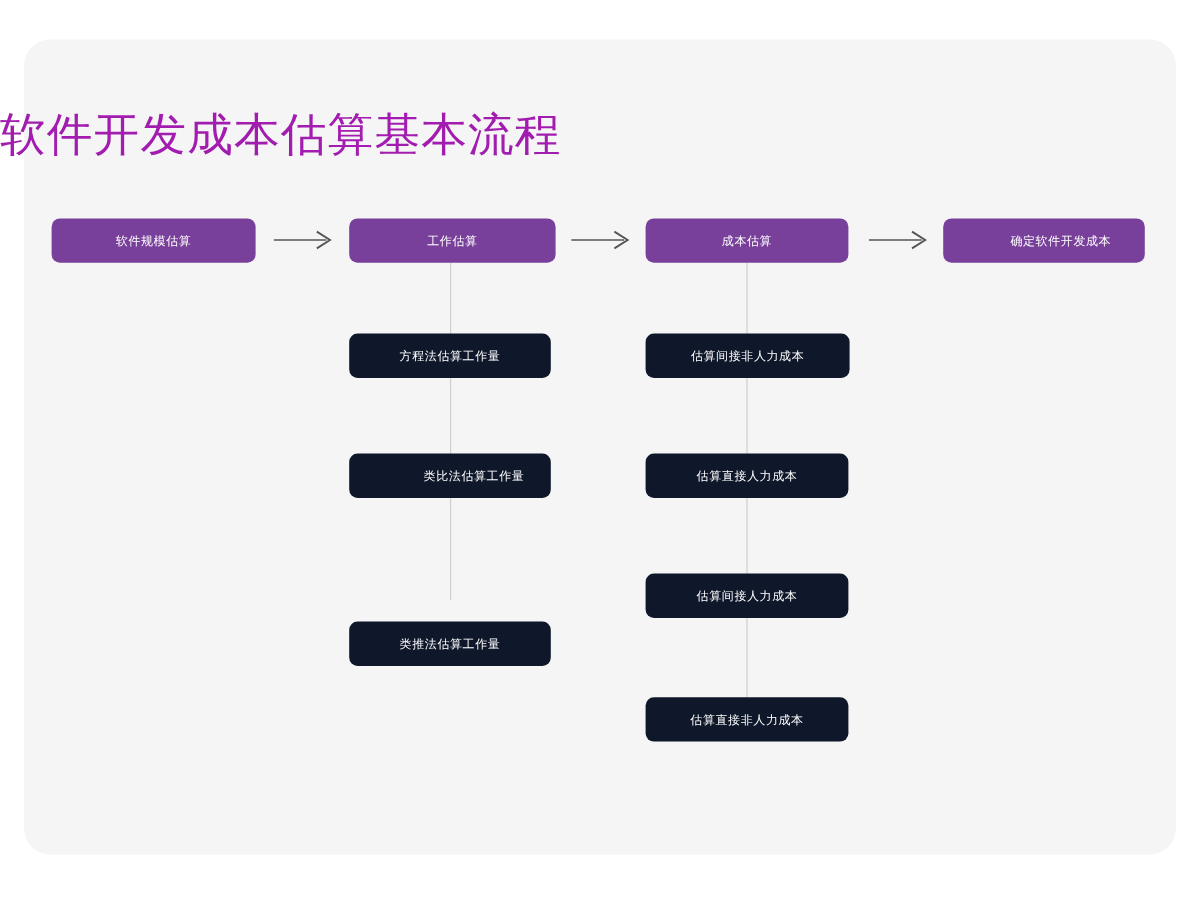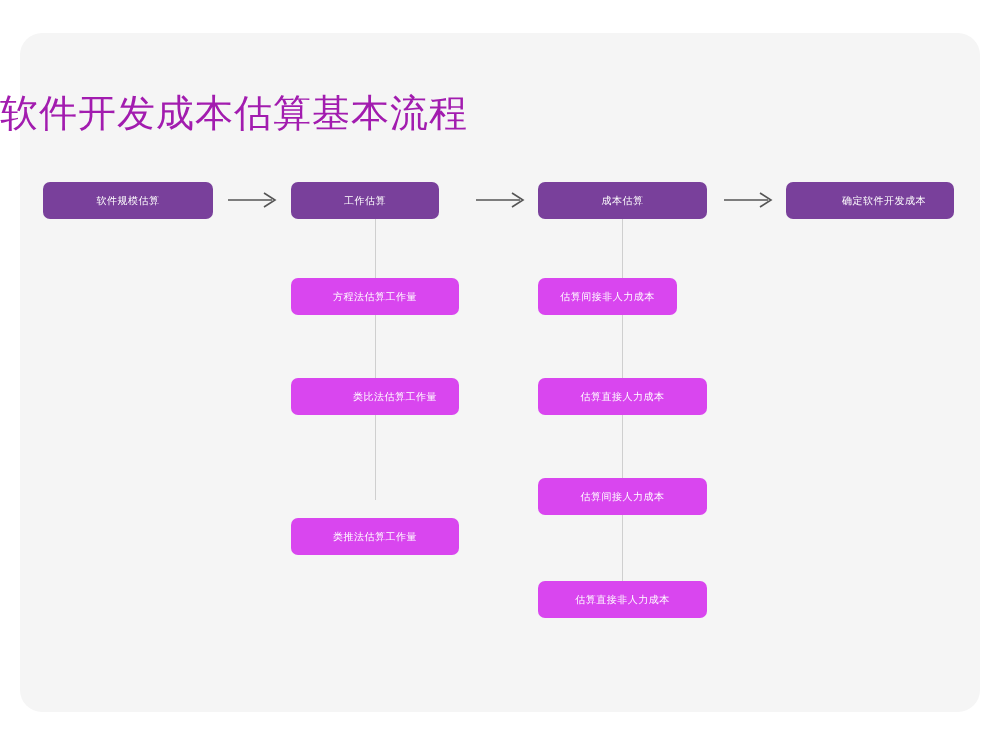--- a/index.html
+++ b/index.html
@@ -58,21 +58,21 @@
     font-size: 10px;
     letter-spacing: 0.5px;
     white-space: nowrap;
     z-index: 3;
   }
   .node.primary {
     background: #79409b;
     height: 37px;
   }
   .node.secondary {
-    background: #d946ef;
+    background: #0f172a;
     height: 37px;
     color: #ffffff;
   }
   .vline {
     position: absolute;
     width: 1px;
     background: #cfcfcf;
     z-index: 1;
   }
   .arrow {
@@ -100,21 +100,21 @@
       <span>软件规模估算</span>
     </div>
 
     <div class="arrow" style="left:228px; top:190px; width:50px;">
       <svg width="50" height="20" viewBox="0 0 50 20" aria-hidden="true">
         <line x1="0" y1="10" x2="44" y2="10" stroke="#555555" stroke-width="1.4"></line>
         <polyline points="36,3 47,10 36,17" fill="none" stroke="#555555" stroke-width="1.6"></polyline>
       </svg>
     </div>
 
-    <div class="node primary" style="left:291px; top:182px; width:148px;">
+    <div class="node primary" style="left:291px; top:182px; width:172px;">
       <span>工作估算</span>
     </div>
 
     <div class="arrow" style="left:476px; top:190px; width:50px;">
       <svg width="50" height="20" viewBox="0 0 50 20" aria-hidden="true">
         <line x1="0" y1="10" x2="44" y2="10" stroke="#555555" stroke-width="1.4"></line>
         <polyline points="36,3 47,10 36,17" fill="none" stroke="#555555" stroke-width="1.6"></polyline>
       </svg>
     </div>
 
@@ -138,21 +138,21 @@
     </div>
 
     <div class="node secondary" style="left:291px; top:378px; width:168px;padding-left:40px;">
       <span>类比法估算工作量</span>
     </div>
 
     <div class="node secondary" style="left:291px; top:478px; width:168px;margin-top:40px;">
       <span>类推法估算工作量</span>
     </div>
 
-    <div class="node secondary" style="left:538px; top:278px; width:139px;">
+    <div class="node secondary" style="left:538px; top:278px; width:170px;">
       <span>估算间接非人力成本</span>
     </div>
 
     <div class="node secondary" style="left:538px; top:378px; width:169px;">
       <span>估算直接人力成本</span>
     </div>
 
     <div class="node secondary" style="left:538px; top:478px; width:169px;">
       <span>估算间接人力成本</span>
     </div>

